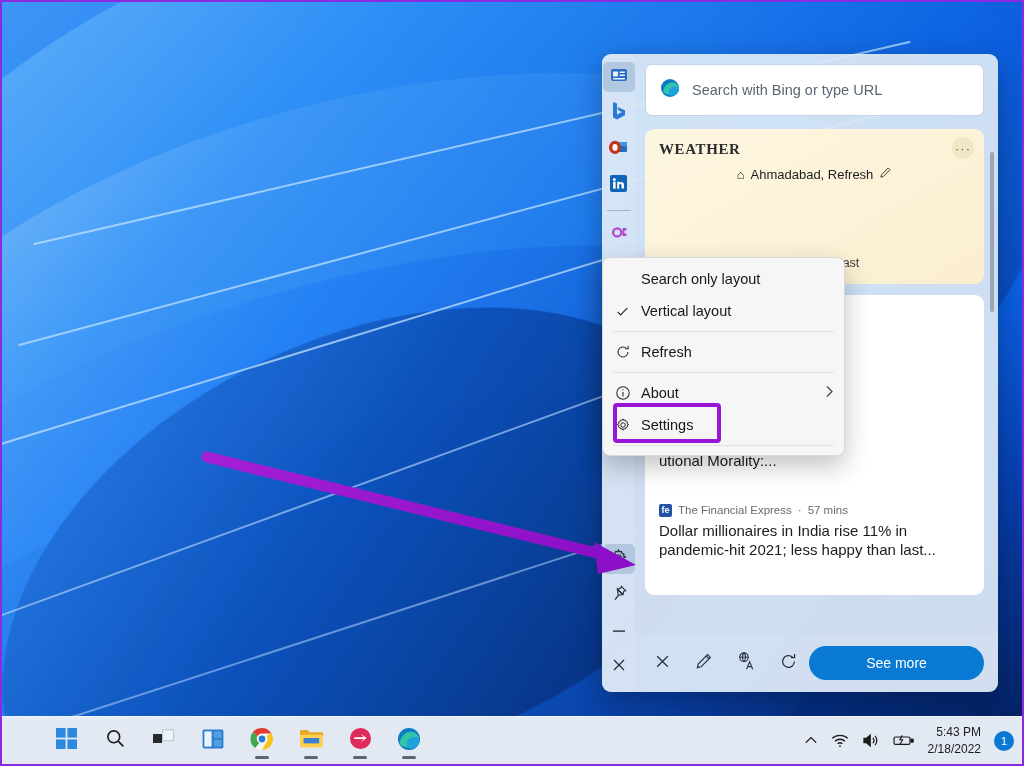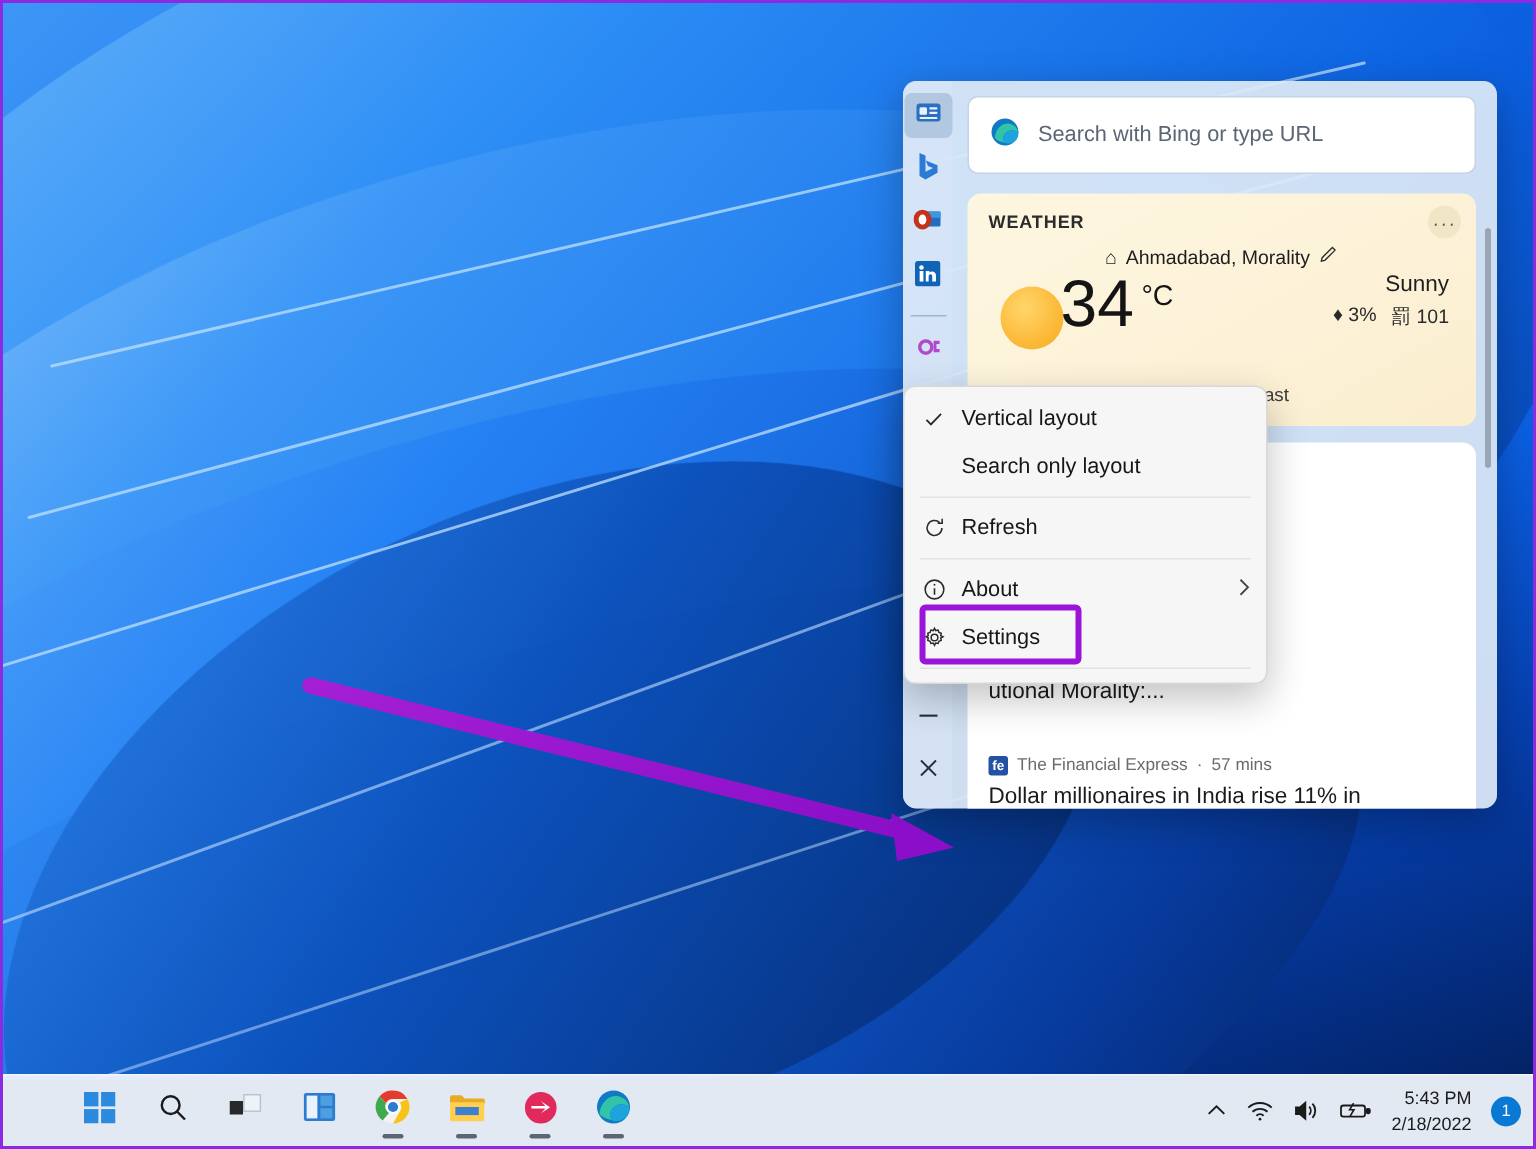--- a/index.html
+++ b/index.html
@@ -58,21 +58,21 @@
     position:absolute; background:#bfe0ff; opacity:.75; height:2px; border-radius:2px;
   }
   .hl1 { left:20px; top:140px; width:900px; transform: rotate(-13deg); }
   .hl2 { left:0px; top:218px; width:960px; transform: rotate(-15deg); }
   .hl3 { left:-30px; top:300px; width:980px; transform: rotate(-17deg); }
   .hl4 { left:-60px; top:470px; width:900px; transform: rotate(-20deg); opacity:.6; }
   .hl5 { left:-20px; top:610px; width:820px; transform: rotate(-18deg); opacity:.5; }
 
   
   #widgets {
-    position: absolute; left: 600px; top: 52px; width: 396px; height: 485px;
+    position: absolute; left: 600px; top: 52px; width: 396px; height: 638px;
     background: rgba(222,234,246,0.93);
     border-radius: 9px;
     box-shadow: 0 8px 28px rgba(0,0,0,.28);
     display: flex;
     overflow: hidden;
   }
   
   #rail {
     width: 42px; height: 100%;
     display: flex; flex-direction: column; align-items: center;
@@ -99,21 +99,21 @@
     gap: 12px;
   }
   #searchph { color: #5a6673; font-size: 14.5px; }
 
   #weather {
     margin-top: 13px; height: 155px;
     background: linear-gradient(150deg,#fdf6e0 0%,#fdf3da 45%,#fbeecf 100%);
     border-radius: 9px; position: relative; padding: 12px 14px;
     overflow: hidden;
   }
-  #wx-title { font-size: 12px; font-weight: 700; letter-spacing: .6px; color: #2c2c2c; }
+  #wx-title { font-size: 15px; font-weight: 700; letter-spacing: .6px; color: #2c2c2c; font-family: Liberation Serif, serif; }
   #wx-dots { position: absolute; right: 10px; top: 8px; width: 22px; height: 22px;
     border-radius: 50%; background: rgba(240,228,195,.9); color:#5a5344;
     display:flex; align-items:center; justify-content:center; font-size:13px; letter-spacing:1px; }
   #wx-loc { margin-top: 8px; display:flex; align-items:center; justify-content:center; gap:6px;
     font-size: 13px; color:#1e1e1e; }
   #wx-main { display: flex; align-items: flex-start; margin-top: 2px; }
   #sun { width: 42px; height: 42px; border-radius: 50%;
     background: radial-gradient(circle at 38% 34%, #ffd66b 0%, #fcba3a 60%, #f5a91e 100%);
     margin: 10px 2px 0 8px; }
   #wx-temp { font-size: 44px; line-height: 1; color:#141414; font-weight: 400; margin-left:-4px; }
@@ -307,46 +307,28 @@
           </span>
           <span id="searchph">Search with Bing or type URL</span>
         </div>
 
         <div id="weather">
           <div id="wx-title">WEATHER</div>
           <div id="wx-dots">···</div>
 
           <div id="wx-loc">
             <span>⌂</span>
-            <span>Ahmadabad, Morality</span>
+            <span>Ahmadabad, Refresh</span>
             <span>
               <svg width="13" height="13" viewBox="0 0 16 16" fill="none" stroke="#2b2b2b" stroke-width="1.1">
                   <path d="M11.4 2.4l2.2 2.2-8.4 8.4-2.9.7.7-2.9z"></path>
                 </svg>
             </span>
           </div>
 
-          <div id="wx-main">
-            <div id="sun"></div>
-            <div id="wx-temp">34</div>
-            <div id="wx-unit">°C</div>
-            <div id="wx-right">
-              <div id="wx-cond">Sunny</div>
-              <div id="wx-stats">
-                <span>
-                  <span>♦</span>
-                  <span>3%</span>
-                </span>
-                <span>
-                  <span>罰</span>
-                  <span>101</span>
-                </span>
-              </div>
-            </div>
-          </div>
 
           <div id="wx-fc">See full forecast</div>
         </div>
 
         <div id="newscard">
 
           <div class="news-item" style="margin-top:42px">
             <div class="news-head">sh Gangwal</div>
             <div class="news-head">e Stake Over 5...</div>
           </div>
@@ -407,31 +389,31 @@
         </div>
         <button id="seemore">See more</button>
       </div>
 
     </div>
   </div>
 
   <div id="ctxmenu">
 
     <div class="mi">
+      <span class="mi-ico"></span>
+      <span class="mi-lbl">Search only layout</span>
+    </div>
+
+    <div class="mi">
       <span class="mi-ico">
         <svg width="15" height="15" viewBox="0 0 16 16" fill="none" stroke="#2b2b2b" stroke-width="1.3">
             <path d="M2.8 8.4l3.2 3.3 7.2-7.6"></path>
           </svg>
       </span>
       <span class="mi-lbl">Vertical layout</span>
-    </div>
-
-    <div class="mi">
-      <span class="mi-ico"></span>
-      <span class="mi-lbl">Search only layout</span>
     </div>
 
     <div class="mdiv"></div>
 
     <div class="mi">
       <span class="mi-ico">
         <svg width="16" height="16" viewBox="0 0 20 20" fill="none" stroke="#2b2b2b" stroke-width="1.3">
           <path d="M16.2 10a6.2 6.2 0 1 1-1.9-4.5"></path>
             <path d="M16.4 2.2v3.8h-3.8"></path>
         </svg>

